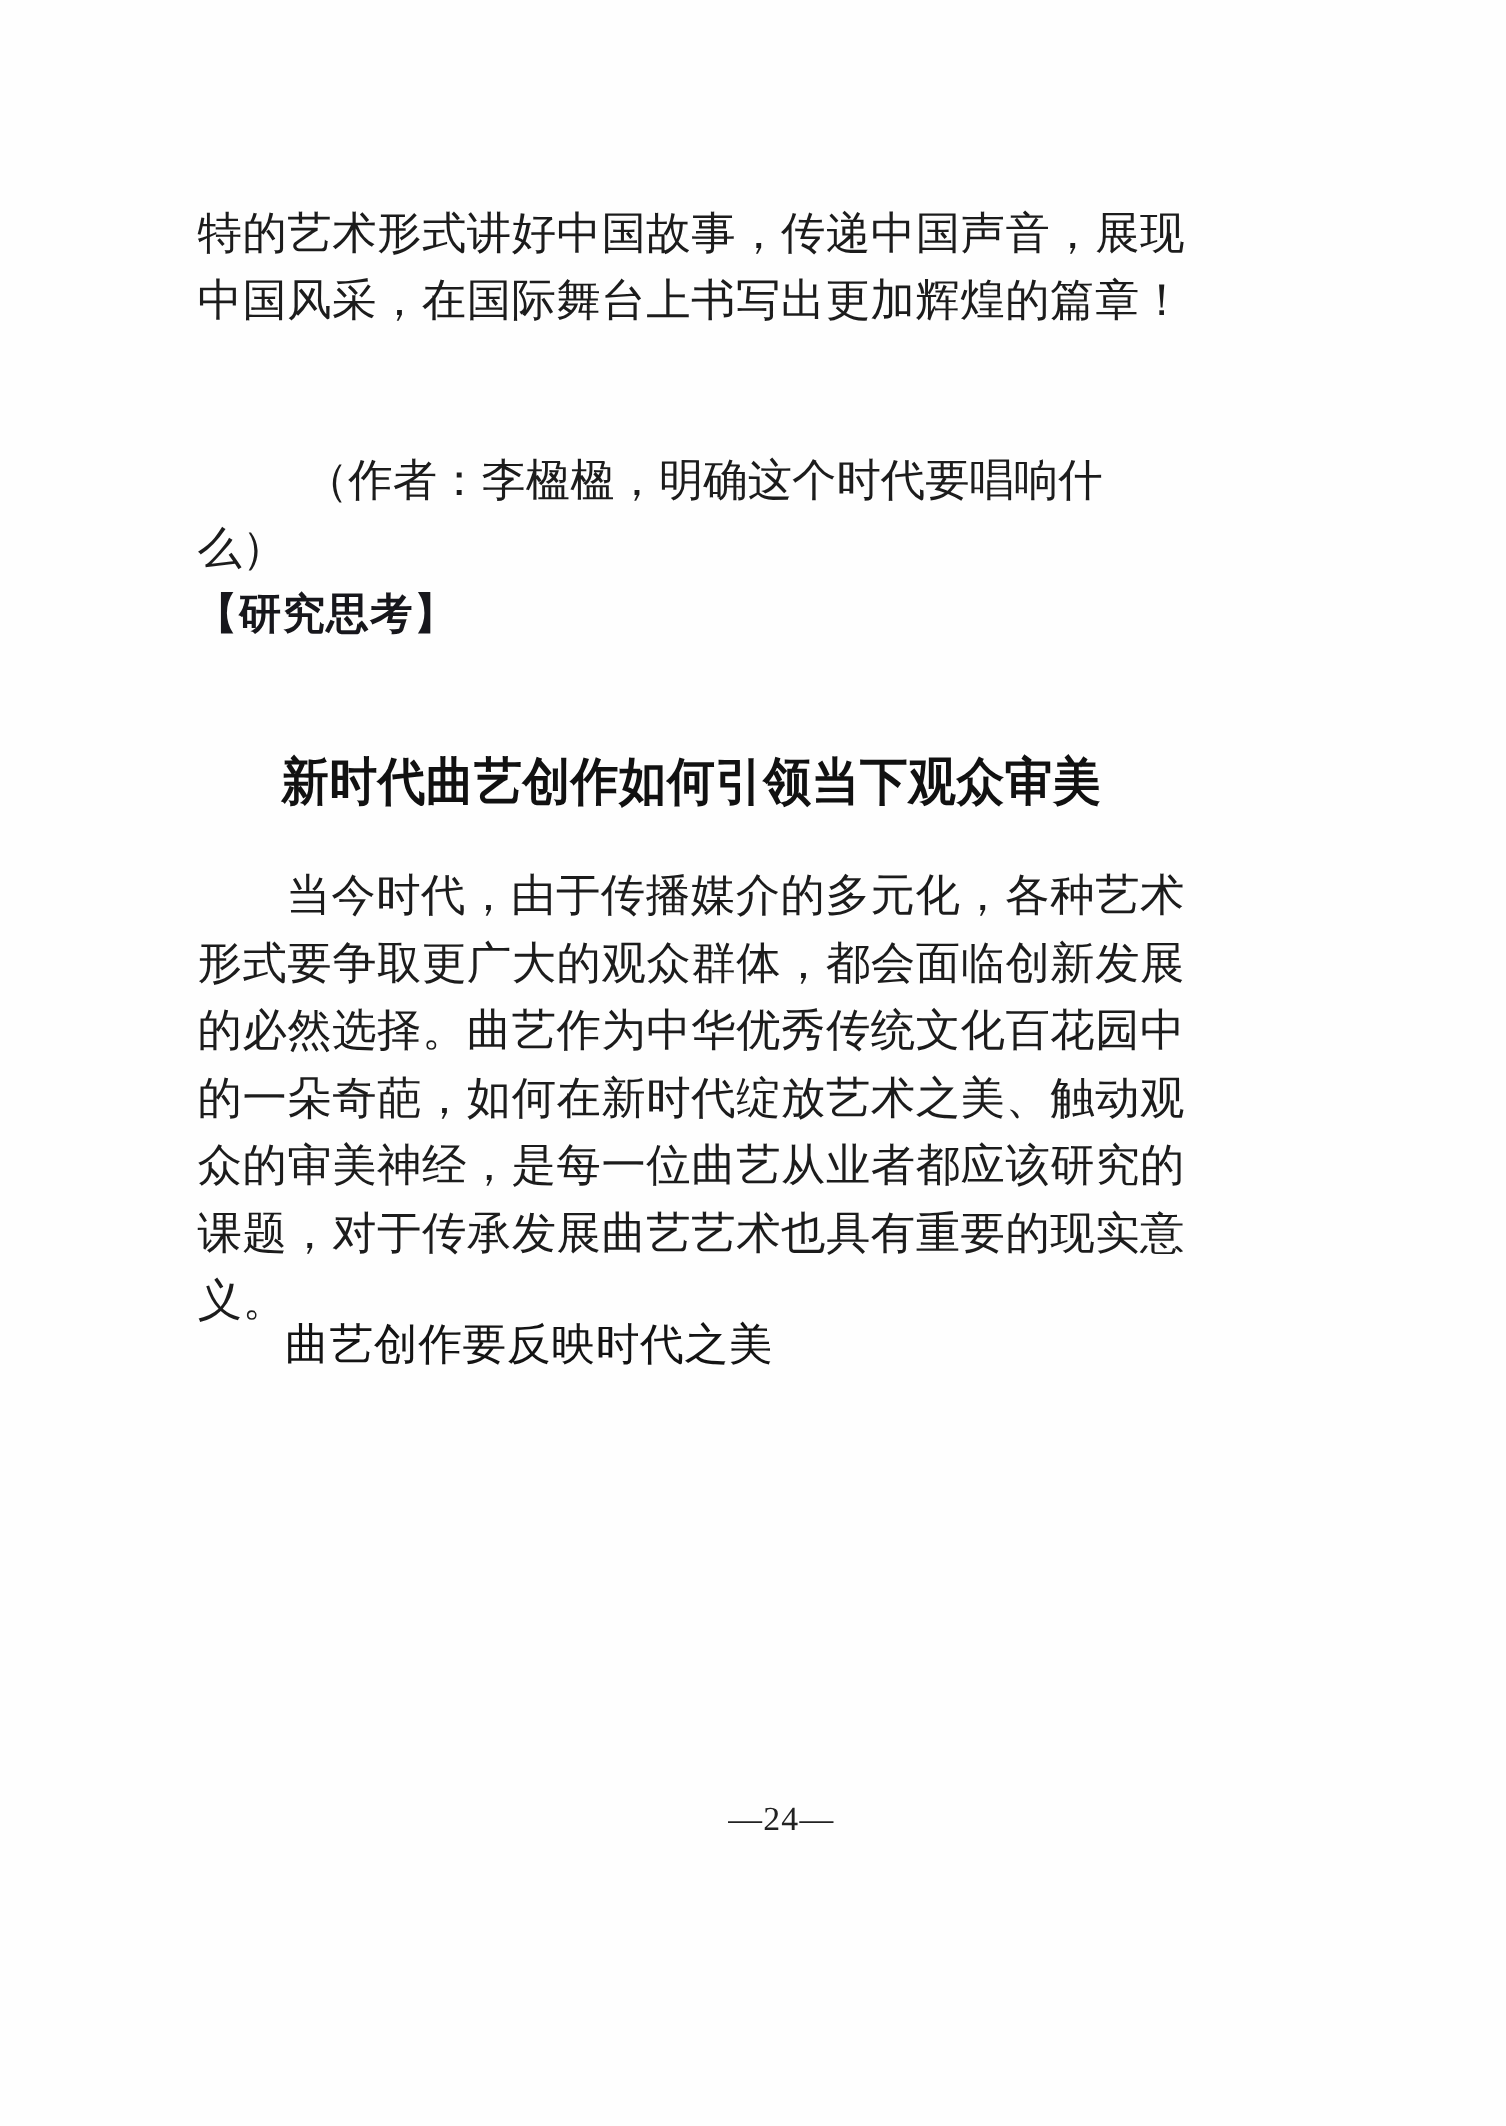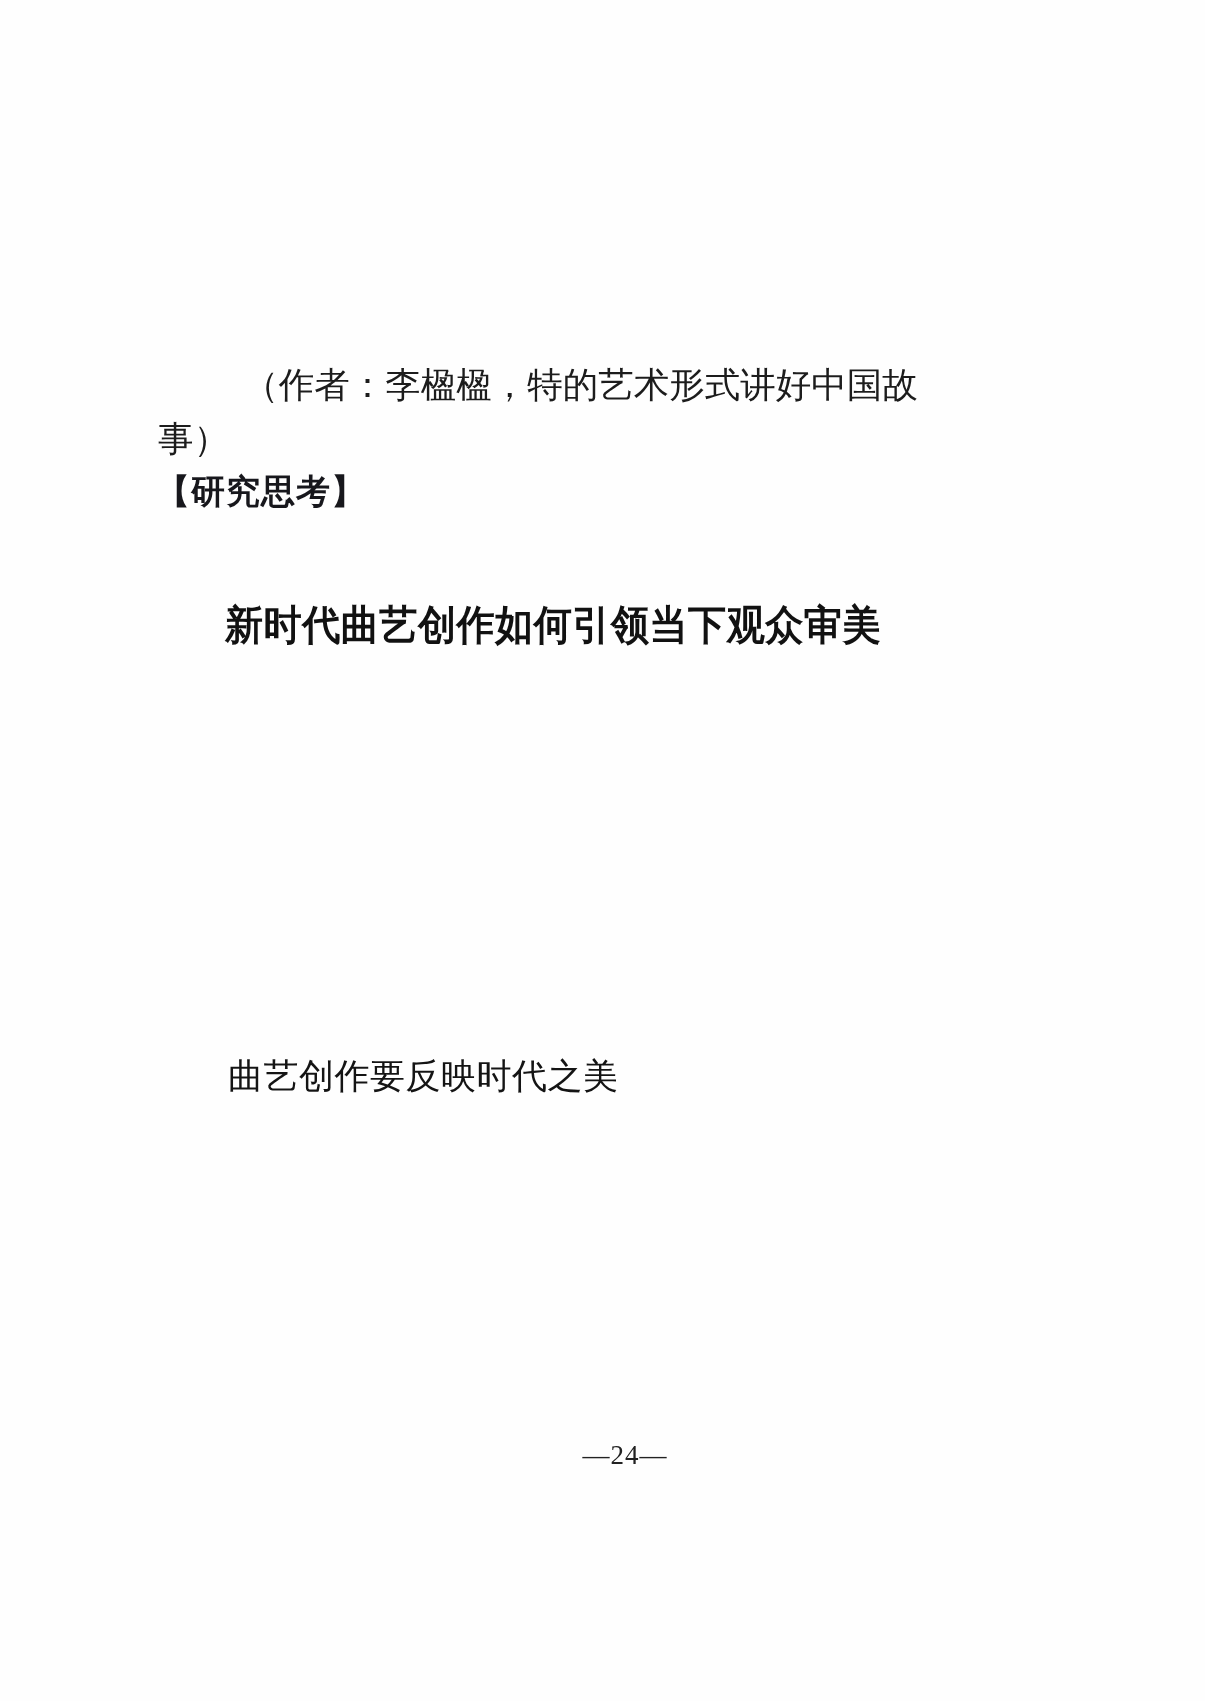--- a/index.html
+++ b/index.html
@@ -133,26 +133,28 @@
     letter-spacing: 1px;
     color: #222222;
     padding-left: 45px;
   }
 </style>
 </head>
 <body>
 
 <div class="page">
 
+  <p id="continuation-block" class="body-text">特的艺术形式讲好中国故事，传递中国声音，展现中国风采，在国际舞台上书写出更加辉煌的篇章！</p>
 
-  <p id="author-line">（作者：李楹楹，特的艺术形式讲好中国故事）</p>
+  <p id="author-line">（作者：李楹楹，明确这个时代要唱响什么）</p>
 
   <div id="section-label">【研究思考】</div>
 
   <h1 id="article-title">新时代曲艺创作如何引领当下观众审美</h1>
 
+  <p id="opening-paragraph" class="body-text para-indent">当今时代，由于传播媒介的多元化，各种艺术形式要争取更广大的观众群体，都会面临创新发展的必然选择。曲艺作为中华优秀传统文化百花园中的一朵奇葩，如何在新时代绽放艺术之美、触动观众的审美神经，是每一位曲艺从业者都应该研究的课题，对于传承发展曲艺艺术也具有重要的现实意义。</p>
 
   <div id="subheading-1">曲艺创作要反映时代之美</div>
 
 
   <div id="page-number">—24—</div>
 
 </div>
 
 </body></html>

